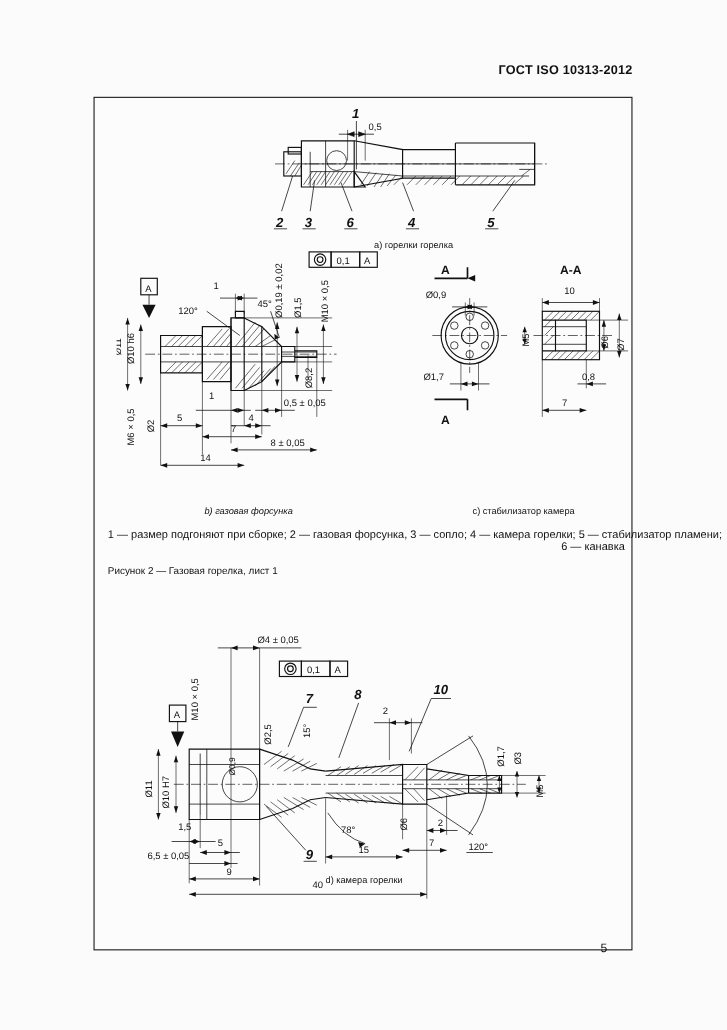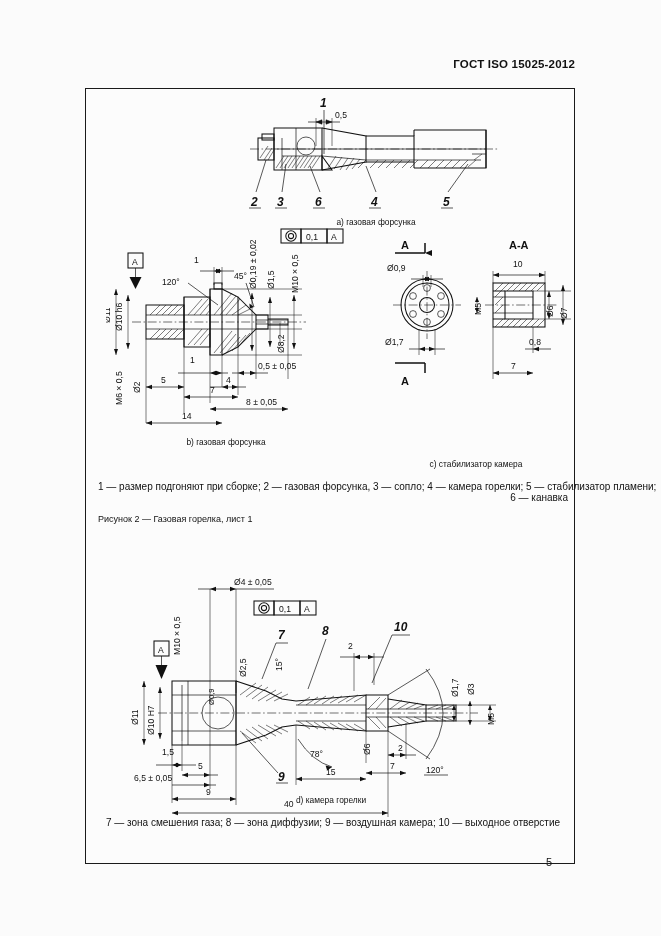--- a/index.html
+++ b/index.html
@@ -57,21 +57,21 @@
   .thick{stroke:#111;stroke-width:1.5;fill:none;}
   .med{stroke:#111;stroke-width:1.05;fill:none;}
   .ctr{stroke:#111;stroke-width:.6;fill:none;stroke-dasharray:9 2.5 1.6 2.5;}
   .ext{stroke:#111;stroke-width:.55;fill:none;}
   .hatch{stroke:#111;stroke-width:.55;}
 </style>
 </head>
 <body>
 
 <div id="header">
-  <div class="title">ГОСТ ISO 15025-2012</div>
+  <div class="title">ГОСТ ISO 10313-2012</div>
 </div>
 
 <div id="page">
 
   <div class="fig" style="left:150px;top:5px;">
     <svg width="300" height="135" viewBox="0 0 300 135">
 
       <text class="call" x="84" y="13">1</text>
       <line class="thin" x1="88" y1="16" x2="88" y2="60"></line>
 
@@ -163,21 +163,21 @@
       <line class="thin" x1="39" y1="114" x2="51" y2="114"></line>
       <text class="call" x="79" y="112">6</text>
       <line class="thin" x1="77" y1="114" x2="89" y2="114"></line>
       <text class="call" x="135" y="112">4</text>
       <line class="thin" x1="133" y1="114" x2="145" y2="114"></line>
       <text class="call" x="207" y="112">5</text>
       <line class="thin" x1="205" y1="114" x2="217" y2="114"></line>
     </svg>
   </div>
 
-  <div class="cap" style="left:210px;top:128px;width:160px;">a)  газовая форсунка</div>
+  <div class="cap" style="left:210px;top:128px;width:160px;">a)  горелки горелка</div>
 
   <div class="fig" style="left:20px;top:138px;">
     <svg width="290" height="215" viewBox="0 0 290 215">
 
       <g>
         <rect class="med" x="175" y="2" width="20" height="14"></rect>
         <rect class="med" x="195" y="2" width="26" height="14"></rect>
         <rect class="med" x="221" y="2" width="16" height="14"></rect>
         <circle class="med" cx="185" cy="9" r="5.2"></circle>
         <circle class="med" cx="185" cy="9" r="2.6"></circle>
@@ -457,21 +457,21 @@
       <path d="M152 120 l6 -2.2 v4.4 z" fill="#111"></path>
 
       <text class="dim" x="130" y="140">7</text>
       <line class="ext" x1="112" y1="98" x2="112" y2="150"></line>
       <line class="thin" x1="112" y1="144" x2="152" y2="144"></line>
       <path d="M112 144 l6 -2.2 v4.4 z" fill="#111"></path>
       <path d="M152 144 l-6 -2.2 v4.4 z" fill="#111"></path>
     </svg>
   </div>
 
-  <div class="cap" style="left:50px;top:348px;width:180px;">b)  газовая форсунка</div>
+  <div class="cap" style="left:50px;top:370px;width:180px;font-style:italic;">b)  газовая форсунка</div>
   <div class="cap" style="left:300px;top:370px;width:180px;">c) стабилизатор камера</div>
 
   <div class="legend" style="left:12px;top:392px;width:470px;text-align:center;">1 — размер подгоняют при сборке; 2 — газовая форсунка, 3 — сопло; 4 — камера горелки; 5 — стабилизатор пламени;</div>
   <div class="legend" style="left:12px;top:403px;width:470px;text-align:right;">6 — канавка</div>
 
   <div class="figcap" style="left:12px;top:425px;width:470px;text-align:left;">Рисунок 2 — Газовая горелка, лист 1</div>
 
   <div class="fig" style="left:40px;top:448px;margin-top:36px;">
     <svg width="420" height="250" viewBox="0 0 420 250">
 
@@ -692,18 +692,17 @@
       <text class="dim" x="158" y="234">40</text>
       <line class="thin" x1="46" y1="240" x2="262" y2="240"></line>
       <line class="ext" x1="262" y1="186" x2="262" y2="244"></line>
       <path d="M46 240 l6 -2.2 v4.4 z" fill="#111"></path>
       <path d="M262 240 l-6 -2.2 v4.4 z" fill="#111"></path>
     </svg>
   </div>
 
   <div class="cap" style="left:150px;top:706px;width:190px;text-align:center;">d) камера горелки</div>
 
-  <div class="legend" style="left:12px;top:728px;width:470px;text-align:center;">7 — зона смешения газа; 8 — зона диффузии; 9 — воздушная камера; 10 — выходное отверстие</div>
 
 
 </div>
 
 <div id="pageno">5</div>
 
 </body></html>

